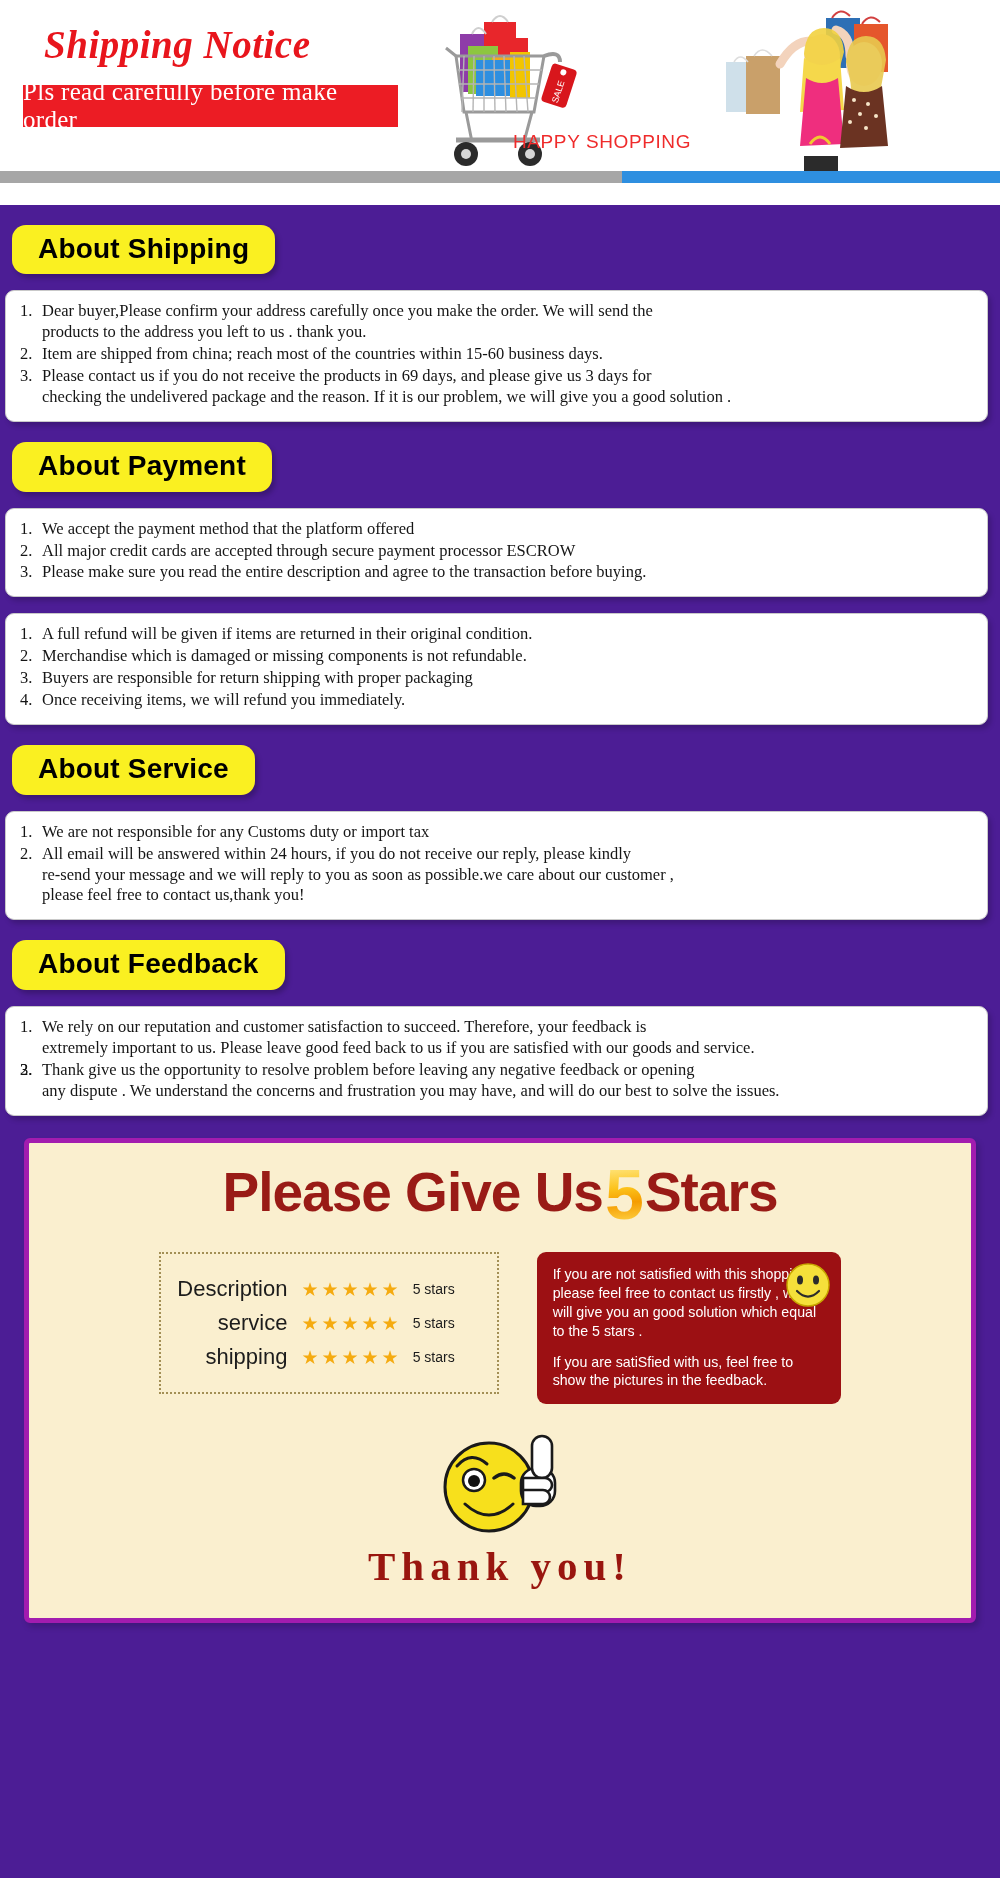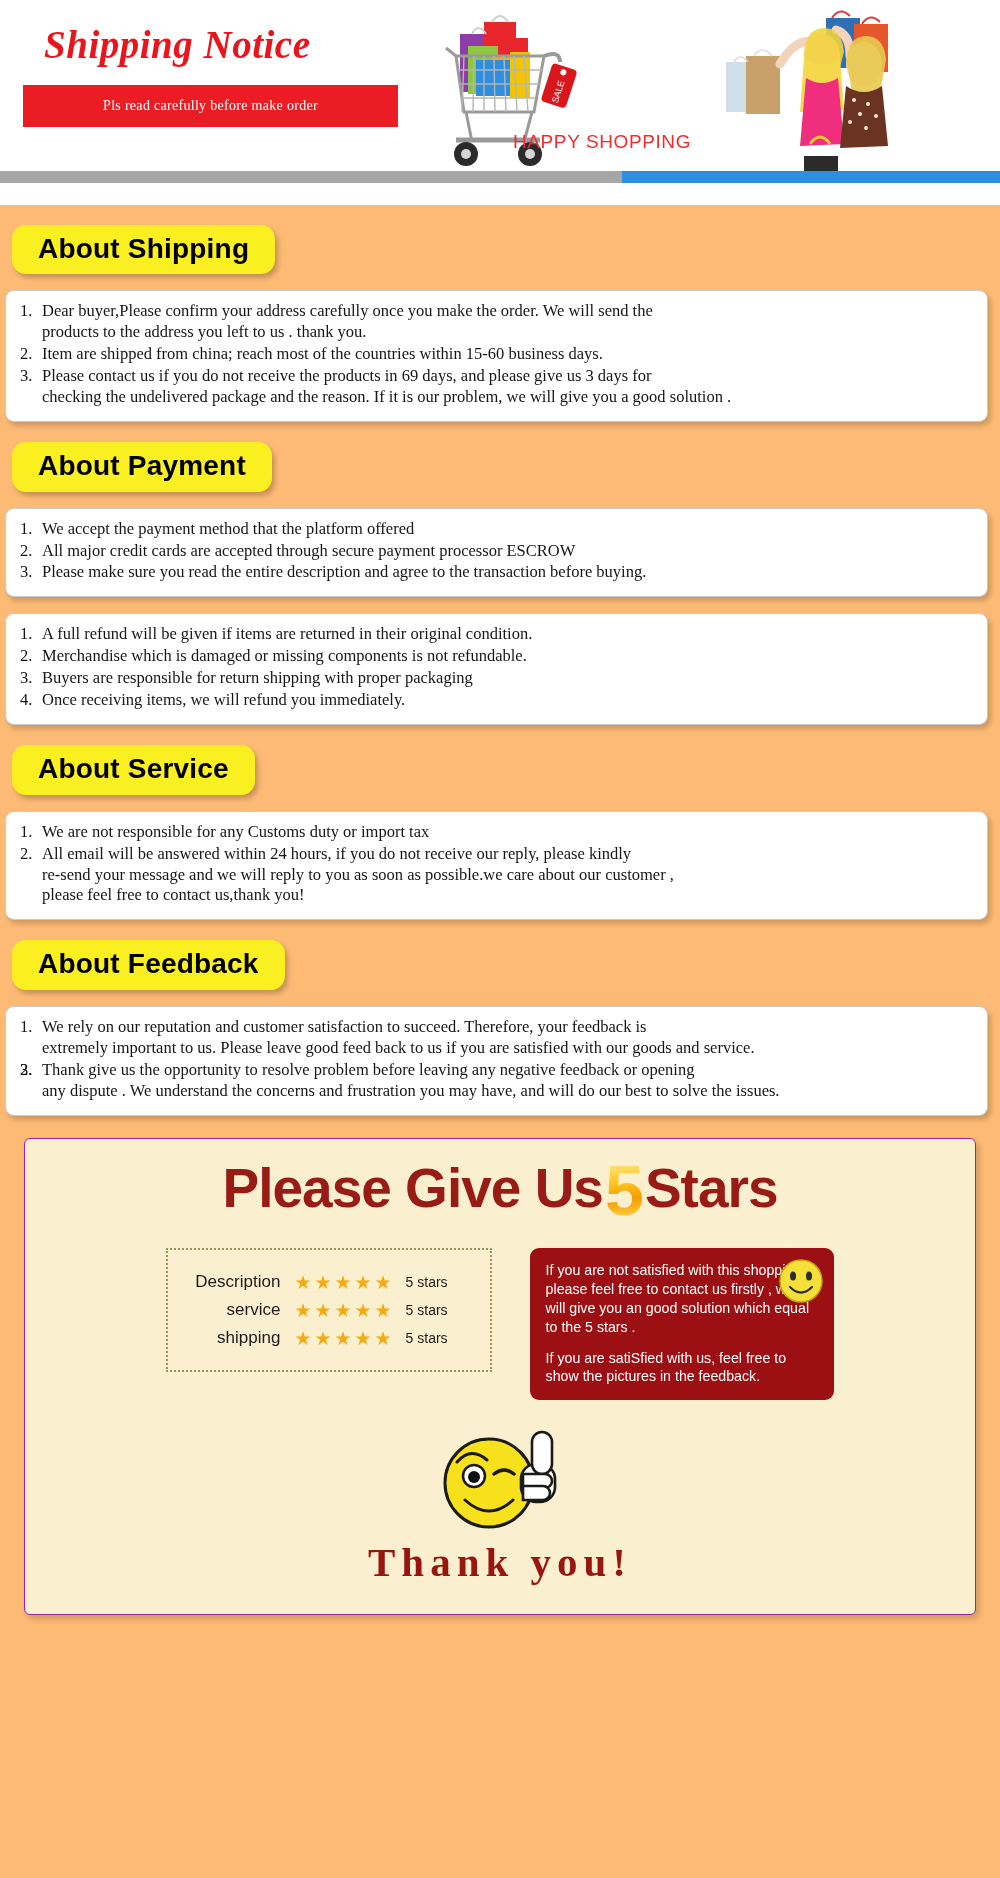--- a/index.html
+++ b/index.html
@@ -3,21 +3,21 @@
 <meta charset="utf-8">
 <style>
   * { box-sizing: border-box; }
   html, body { margin:0; padding:0; }
   body {
     width:1000px; height:1878px;
     background:#d9d9d9;
     font-family:"Liberation Sans", sans-serif;
     overflow:hidden;
   }
-  .page { position:relative; width:1000px; height:1878px; background:#fdba74; }
+  .page { position:relative; width:1000px; height:1878px; background:#4c1d95; }
 
   
   .banner {
     position:relative; width:1000px; height:205px;
     background:#ffffff; overflow:hidden;
   }
   .banner-title {
     position:absolute; left:44px; top:22px;
     font-family:"Liberation Serif", serif;
     font-style:italic; font-weight:bold;
@@ -25,21 +25,21 @@
     letter-spacing:0.5px;
   }
   .banner-sub {
     position:absolute; left:23px; top:85px;
     width:375px; height:42px;
     background:#ec1c24;
     display:flex; align-items:center; justify-content:center;
   }
   .banner-sub span {
     font-family:"Liberation Serif", serif;
-    font-size:14px; color:#ffffff; letter-spacing:0.3px;
+    font-size:25px; color:#ffffff; letter-spacing:0.3px;
   }
   .happy-shopping {
     position:absolute; left:513px; top:131px;
     font-size:19px; color:#ef2b2b;
     letter-spacing:0.6px;
   }
   .banner-bottom-bar {
     position:absolute; left:0; top:171px; width:1000px; height:12px;
     background:#a6a6a6;
   }
@@ -91,21 +91,21 @@
   .card li .num {
     position:absolute; left:0; top:0;
     font-family:"Liberation Serif", serif;
     font-size:16.5px;
   }
 
   
   .footer {
     margin:22px 24px 0 24px;
     background:#faefcf;
-    border:1px solid #a21caf;
+    border:5px solid #a21caf;
     border-radius:6px;
     box-shadow:3px 4px 6px rgba(0,0,0,0.18);
     padding:22px 0 28px 0;
     position:relative;
   }
   .footer-title {
     text-align:center;
     font-size:55px;
     font-weight:bold;
     color:#991b16;
@@ -136,21 +136,21 @@
     border:2px dotted #a38f55;
     padding:14px 26px 14px 16px;
     min-width:290px;
   }
   .rating-row {
     display:flex; align-items:center; justify-content:flex-end;
     gap:14px;
     margin:8px 0;
   }
   .rating-label {
-    font-size:17px; color:#1c1c1c; text-align:right;
+    font-size:22px; color:#1c1c1c; text-align:right;
     min-width:96px;
   }
   .stars { display:flex; gap:3px; }
   .star { color:#f5ab10; font-size:19px; line-height:1; }
   .rating-val { font-size:14px; color:#1c1c1c; min-width:58px; }
 
   .red-box {
     background:#9c1013;
     border-radius:9px;
     padding:13px 16px 14px 16px;

